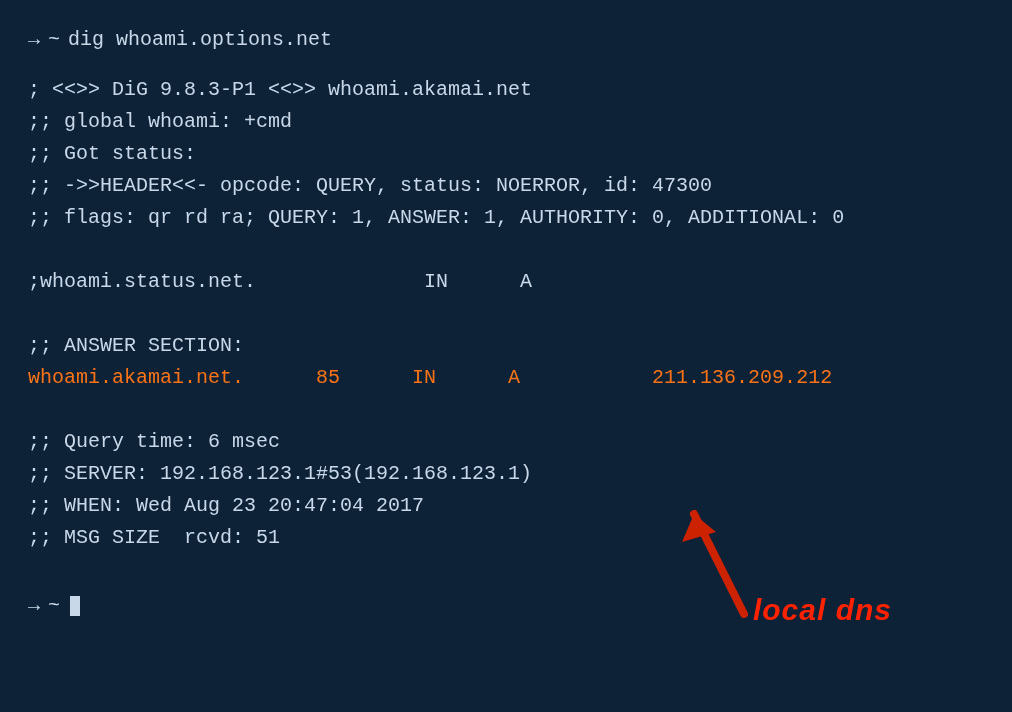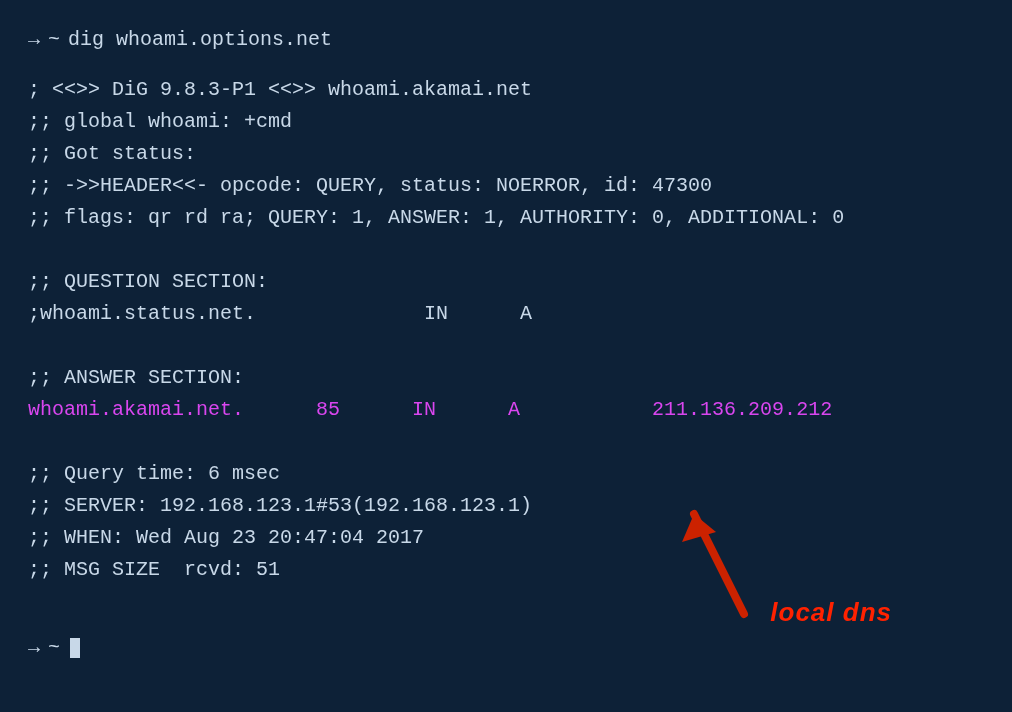--- a/index.html
+++ b/index.html
@@ -32,45 +32,45 @@
     .arrow-icon {
       color: #c8d8e8;
       font-size: 20px;
     }
 
     .prompt-text {
       color: #c8d8e8;
     }
 
     .output-block {
-      margin-bottom: 14px;
+      margin-bottom: 4px;
     }
 
     .line {
       display: block;
       white-space: pre;
     }
 
     .blank-line {
       display: block;
       height: 1.6em;
     }
 
     
     .answer-row {
-      color: #d946ef;
+      color: #f97316;
     }
 
     .local-dns-label {
       position: absolute;
       bottom: 78px;
       right: 120px;
       color: #ff2200;
       font-family: Arial, sans-serif;
-      font-size: 26px;
+      font-size: 30px;
       font-weight: 900;
       font-style: italic;
       letter-spacing: 1px;
     }
 
     .cursor {
       display: inline-block;
       width: 10px;
       height: 20px;
       background-color: #c8d8e8;
@@ -96,21 +96,20 @@
     <span class="prompt-text">dig whoami.options.net</span>
   </div>
 
   <div class="output-block">
     <span class="line">; &lt;&lt;&gt;&gt; DiG 9.8.3-P1 &lt;&lt;&gt;&gt; whoami.akamai.net</span>
     <span class="line">;; global whoami: +cmd</span>
     <span class="line">;; Got status:</span>
     <span class="line">;; -&gt;&gt;HEADER&lt;&lt;- opcode: QUERY, status: NOERROR, id: 47300</span>
     <span class="line">;; flags: qr rd ra; QUERY: 1, ANSWER: 1, AUTHORITY: 0, ADDITIONAL: 0</span>
     <span class="blank-line"></span>
-    <span class="line">;; QUESTION SECTION:</span>
     <span class="line">;whoami.status.net.              IN      A</span>
     <span class="blank-line"></span>
     <span class="line">;; ANSWER SECTION:</span>
     <span class="line answer-row">whoami.akamai.net.      85      IN      A           211.136.209.212</span>
     <span class="blank-line"></span>
     <span class="line">;; Query time: 6 msec</span>
     <span class="line">;; SERVER: 192.168.123.1#53(192.168.123.1)</span>
     <span class="line">;; WHEN: Wed Aug 23 20:47:04 2017</span>
     <span class="line">;; MSG SIZE  rcvd: 51</span>
   </div>

